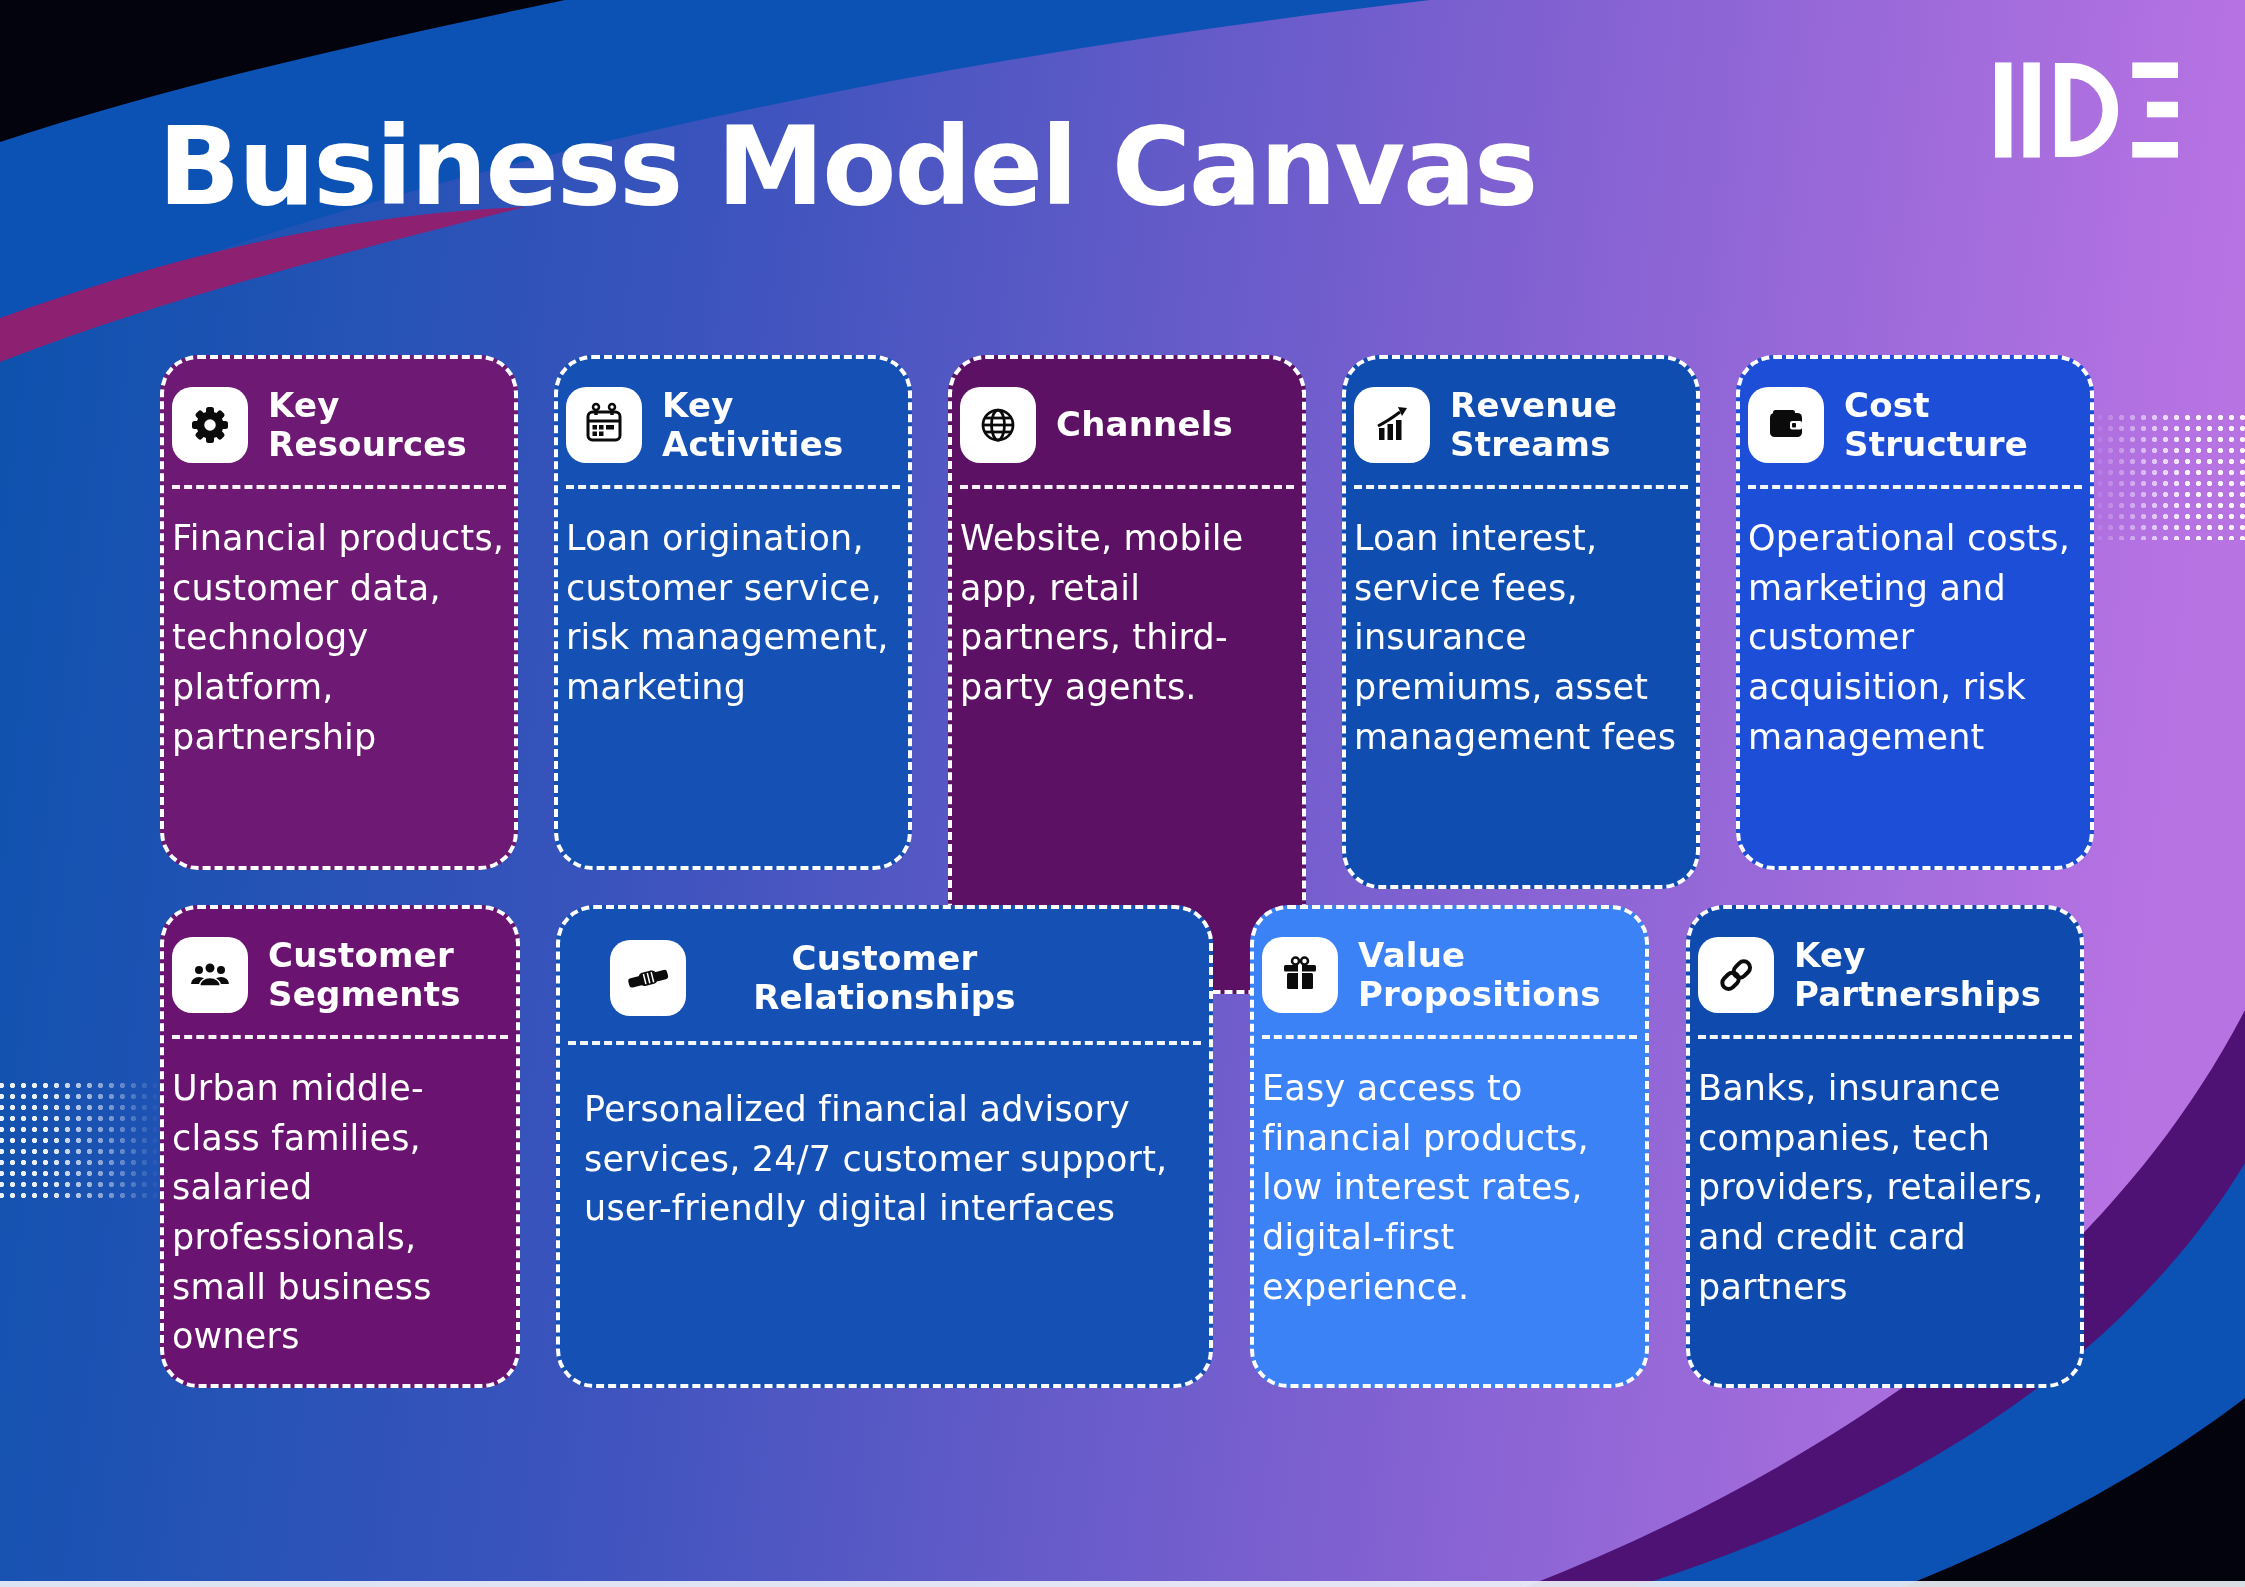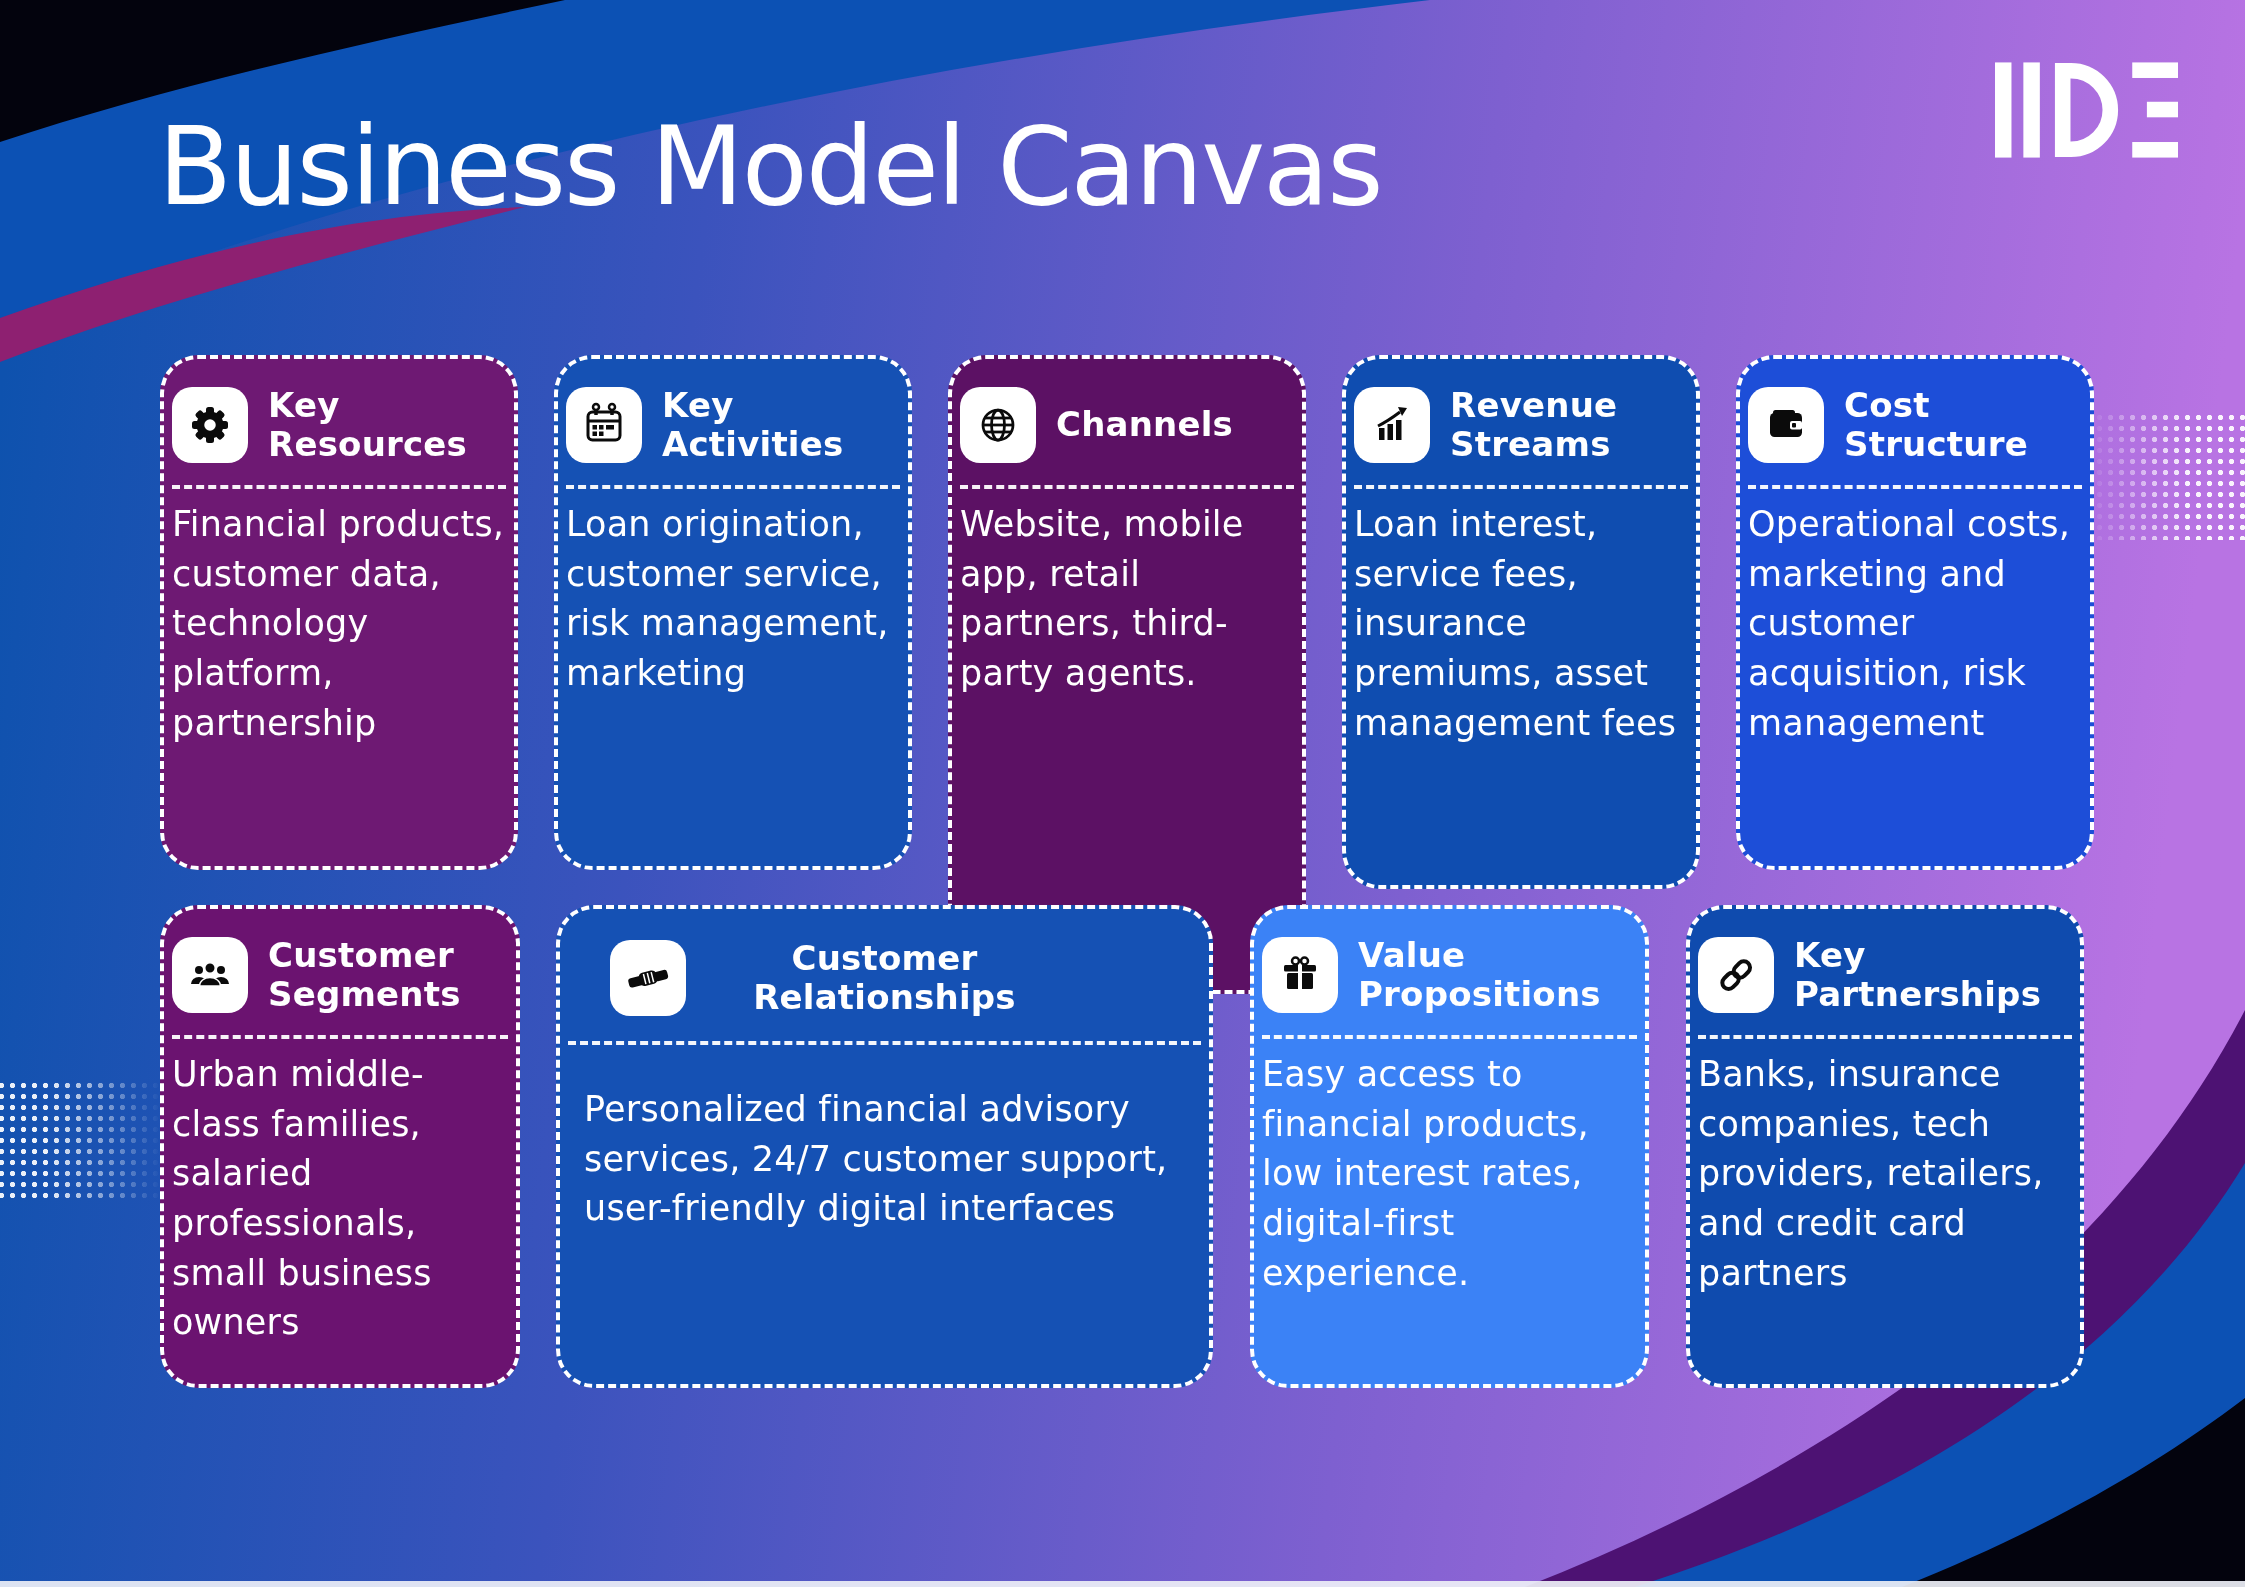--- a/index.html
+++ b/index.html
@@ -11,21 +11,21 @@
   .bg-decor{position:absolute;left:0;top:0;width:2245px;height:1587px;pointer-events:none}
   .dots{position:absolute;background-image:radial-gradient(circle,rgba(255,255,255,.92) 2.3px,rgba(255,255,255,0) 3px);background-size:11px 11px;pointer-events:none}
   .dots-left{left:-4px;top:1080px;width:172px;height:118px;
     -webkit-mask-image:linear-gradient(to right,#000 30%,transparent 96%);
     mask-image:linear-gradient(to right,#000 30%,transparent 96%)}
   .dots-right{right:0;top:412px;width:162px;height:128px;
     -webkit-mask-image:linear-gradient(to left,#000 35%,transparent 96%);
     mask-image:linear-gradient(to left,#000 35%,transparent 96%)}
   .page-title{
     position:absolute;left:158px;top:110px;margin:0;
-    font-size:108px;line-height:1.05;font-weight:normal;letter-spacing:-2px;color:#fff;
+    font-size:108px;line-height:1.05;font-weight:bold;letter-spacing:-2px;color:#fff;
   }
   .logo{position:absolute;left:1995px;top:58px;width:183px;height:104px}
   .logo svg{width:100%;height:100%}
 
   .card{
     position:absolute;box-sizing:border-box;
     border:4px dashed #ffffff;border-radius:38px;
     padding:26px 8px;color:#fff;
   }
   .card--key-resources{left:160px;top:355px;width:358px;height:515px}
@@ -38,21 +38,21 @@
   .card--value-propositions{left:1250px;top:905px;width:399px;height:483px}
   .card--key-partnerships{left:1686px;top:905px;width:398px;height:483px}
 
   .card-header{display:flex;align-items:center;gap:20px;min-height:80px}
   .icon-box{width:76px;height:76px;background:#fff;border-radius:20px;
     display:flex;align-items:center;justify-content:center;flex:0 0 auto}
   .icon-box svg{width:50px;height:50px}
   .card-title{font-weight:bold;font-size:34px;line-height:1.16;letter-spacing:.2px}
   .card-title span{display:block}
   .separator{border-top:4px dashed rgba(255,255,255,.95);margin-top:20px}
-  .card-body{margin-top:11px;font-size:35px;line-height:1.42;letter-spacing:.2px}
+  .card-body{margin-top:25px;font-size:35px;line-height:1.42;letter-spacing:.2px}
 
   .card--customer-relationships .card-header{position:relative;min-height:86px}
   .card--customer-relationships .icon-box{margin-left:42px}
   .card--customer-relationships .card-title{position:absolute;left:0;right:0;text-align:center}
   .card--customer-relationships .card-body{margin-top:40px;padding:0 16px}
 </style>
 </head>
 <body>
 
 <svg class="bg-decor" viewBox="0 0 2245 1587" preserveAspectRatio="none">

